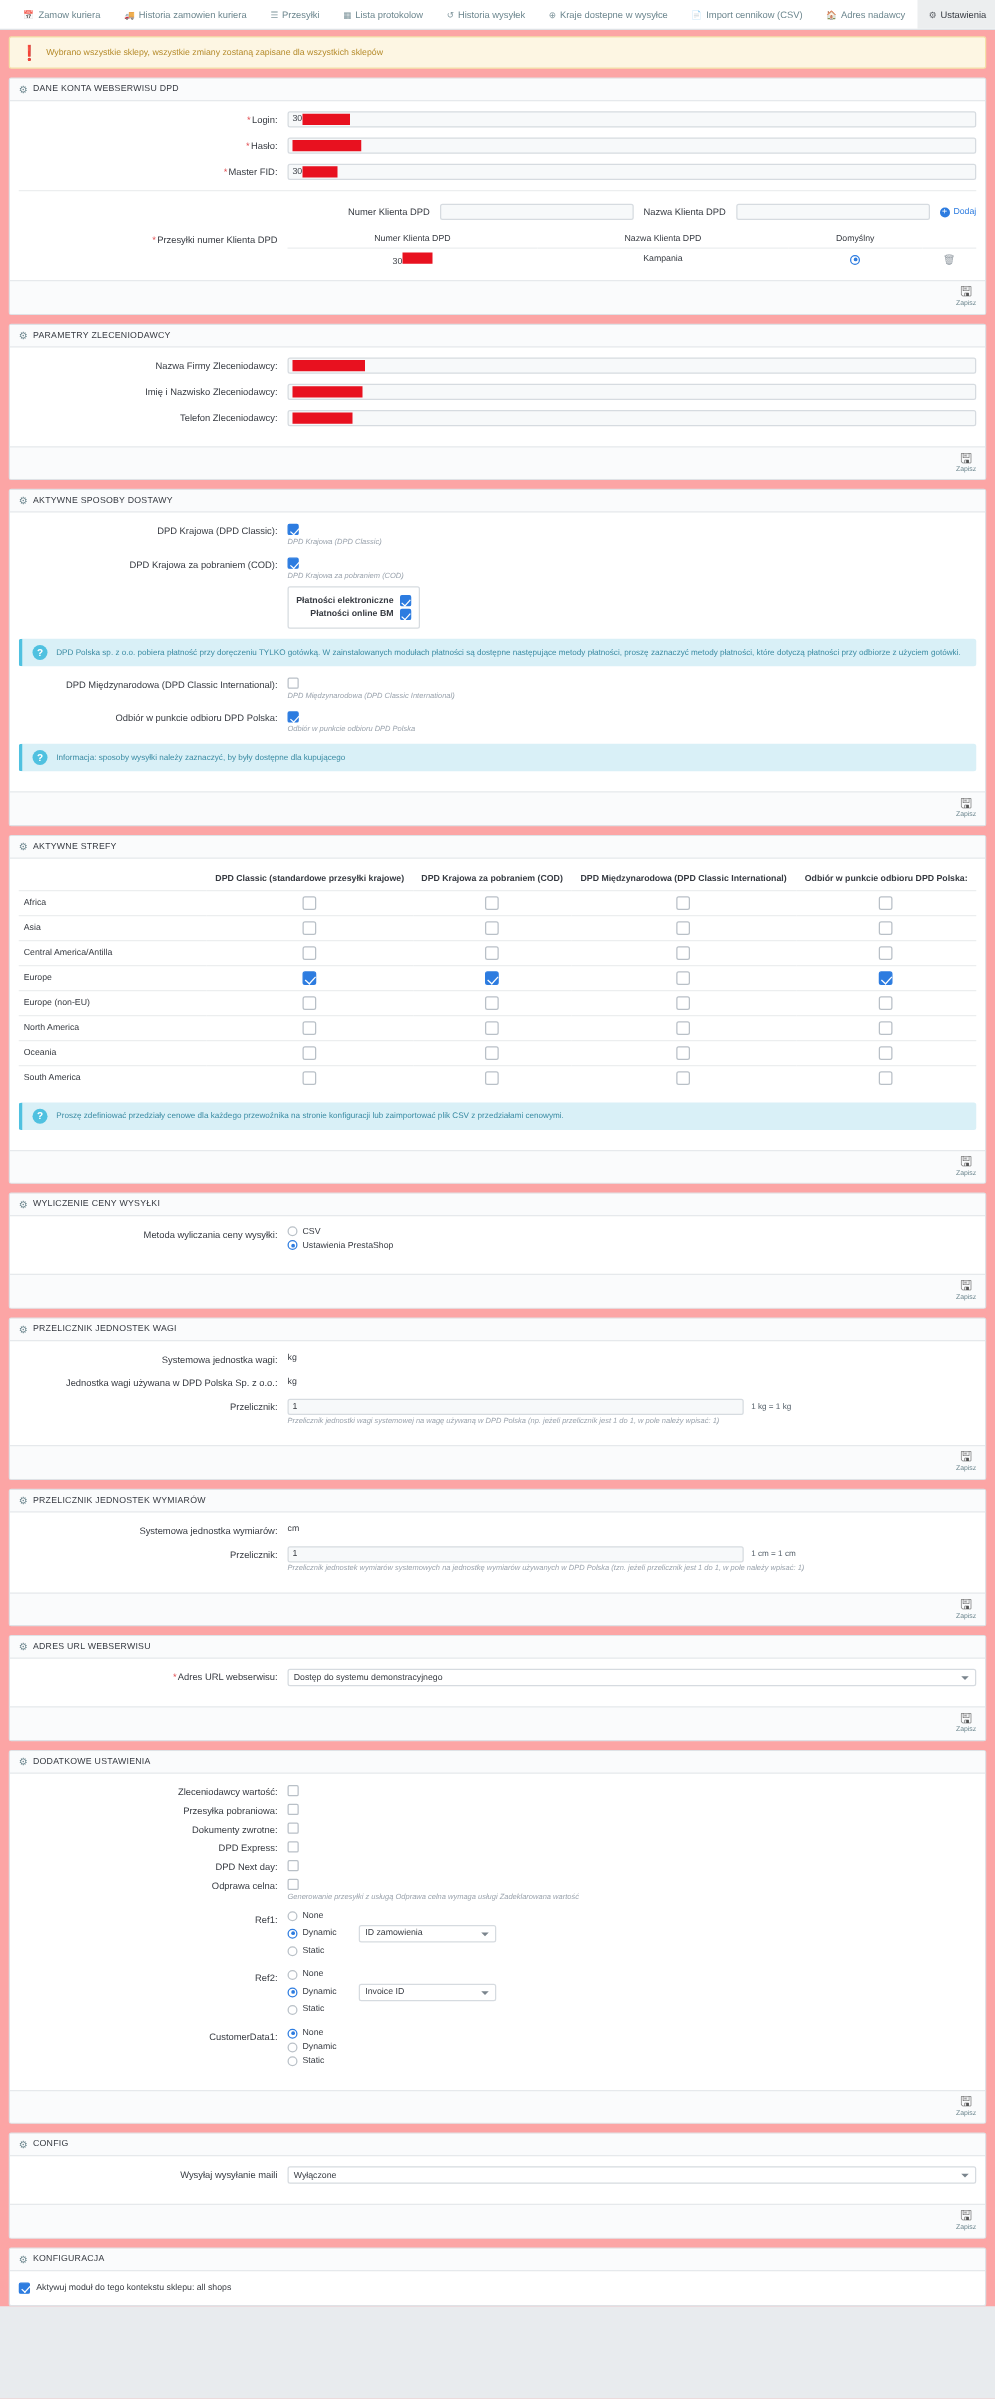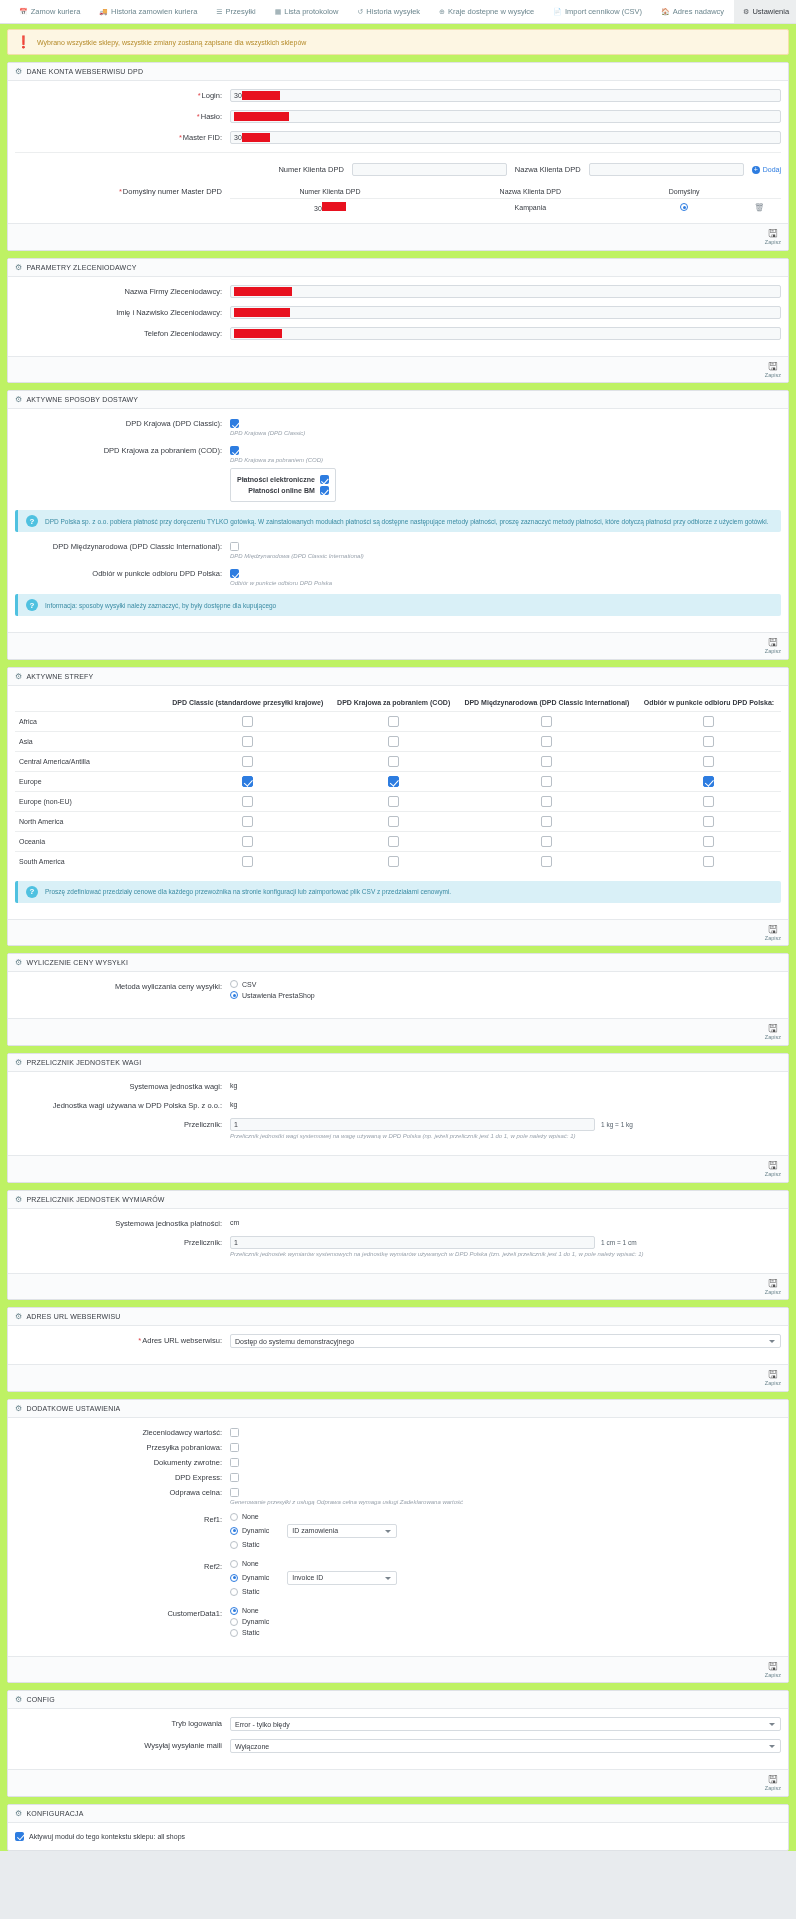--- a/index.html
+++ b/index.html
@@ -3,21 +3,21 @@
 <meta charset="utf-8">
 <style>
   * { box-sizing: border-box; }
   html, body {
     margin: 0; padding: 0;
     background: #e8ebee;
     font-family: "Liberation Sans", sans-serif;
     font-size: 10px;
     color: #363a41;
   }
-  .page { width: 796px; position: relative; background: #bef264; }
+  .page { width: 796px; position: relative; background: #fca5a5; }
 
   
   .tabbar {
     background: #fff;
     border-bottom: 1px solid #dfe2e6;
     height: 24px;
     display: flex;
     align-items: stretch;
     padding-left: 10px;
   }
@@ -289,21 +289,21 @@
               <div class="inp"></div>
             </div>
           <span class="addlink">
               <span class="plus">+</span>
               <span>Dodaj</span>
             </span>
         </div>
       </div>
 
       <div style="display:flex;">
-        <div class="flabel"><span class="req">*</span><span>Domyślny numer Master DPD</span></div>
+        <div class="flabel"><span class="req">*</span><span>Przesyłki numer Klienta DPD</span></div>
         <div style="flex:1;">
           <table class="ctable">
             <thead>
                 <tr>
               <th>Numer Klienta DPD</th>
               <th>Nazwa Klienta DPD</th>
               <th>Domyślny</th>
               <th></th>
             </tr>
               </thead>
@@ -582,21 +582,21 @@
       </div>
   </div>
 
   <div class="panel">
     <div class="panel-head">
       <span class="gear">⚙</span>
       <span>PRZELICZNIK JEDNOSTEK WYMIARÓW</span>
     </div>
     <div class="panel-body">
       <div class="frow">
-        <div class="flabel">Systemowa jednostka płatności:</div>
+        <div class="flabel">Systemowa jednostka wymiarów:</div>
         <div class="fctrl">
             <div class="unitval">cm</div>
           </div>
       </div>
       <div class="frow">
         <div class="flabel">Przelicznik:</div>
         <div class="fctrl">
           <div class="inline-row">
             <div class="inp" style="max-width:365px;">
                 <span>1</span>
@@ -653,20 +653,24 @@
         <div class="fctrl"><span class="cb"></span></div>
       </div>
       <div class="frow" style="margin-bottom:4px;">
         <div class="flabel">Dokumenty zwrotne:</div>
         <div class="fctrl"><span class="cb"></span></div>
       </div>
       <div class="frow" style="margin-bottom:4px;">
         <div class="flabel">DPD Express:</div>
         <div class="fctrl"><span class="cb"></span></div>
       </div>
+      <div class="frow" style="margin-bottom:4px;">
+        <div class="flabel">DPD Next day:</div>
+        <div class="fctrl"><span class="cb"></span></div>
+      </div>
       <div class="frow">
         <div class="flabel">Odprawa celna:</div>
         <div class="fctrl">
           <span class="cb"></span>
           <div class="hint">Generowanie przesyłki z usługą Odprawa celna wymaga usługi Zadeklarowana wartość</div>
         </div>
       </div>
 
       <div class="frow">
         <div class="flabel">Ref1:</div>
@@ -736,28 +740,20 @@
       </div>
   </div>
 
   <div class="panel">
     <div class="panel-head">
       <span class="gear">⚙</span>
       <span>CONFIG</span>
     </div>
     <div class="panel-body">
       <div class="frow">
-        <div class="flabel">Tryb logowania</div>
-        <div class="fctrl">
-            <div class="sel" style="width:100%;">
-              <span>Error - tylko błędy</span>
-            </div>
-          </div>
-      </div>
-      <div class="frow">
         <div class="flabel">Wysyłaj wysyłanie maili</div>
         <div class="fctrl">
             <div class="sel" style="width:100%;">
               <span>Wyłączone</span>
             </div>
           </div>
       </div>
     </div>
     <div class="panel-foot">
         <div class="save-btn">

